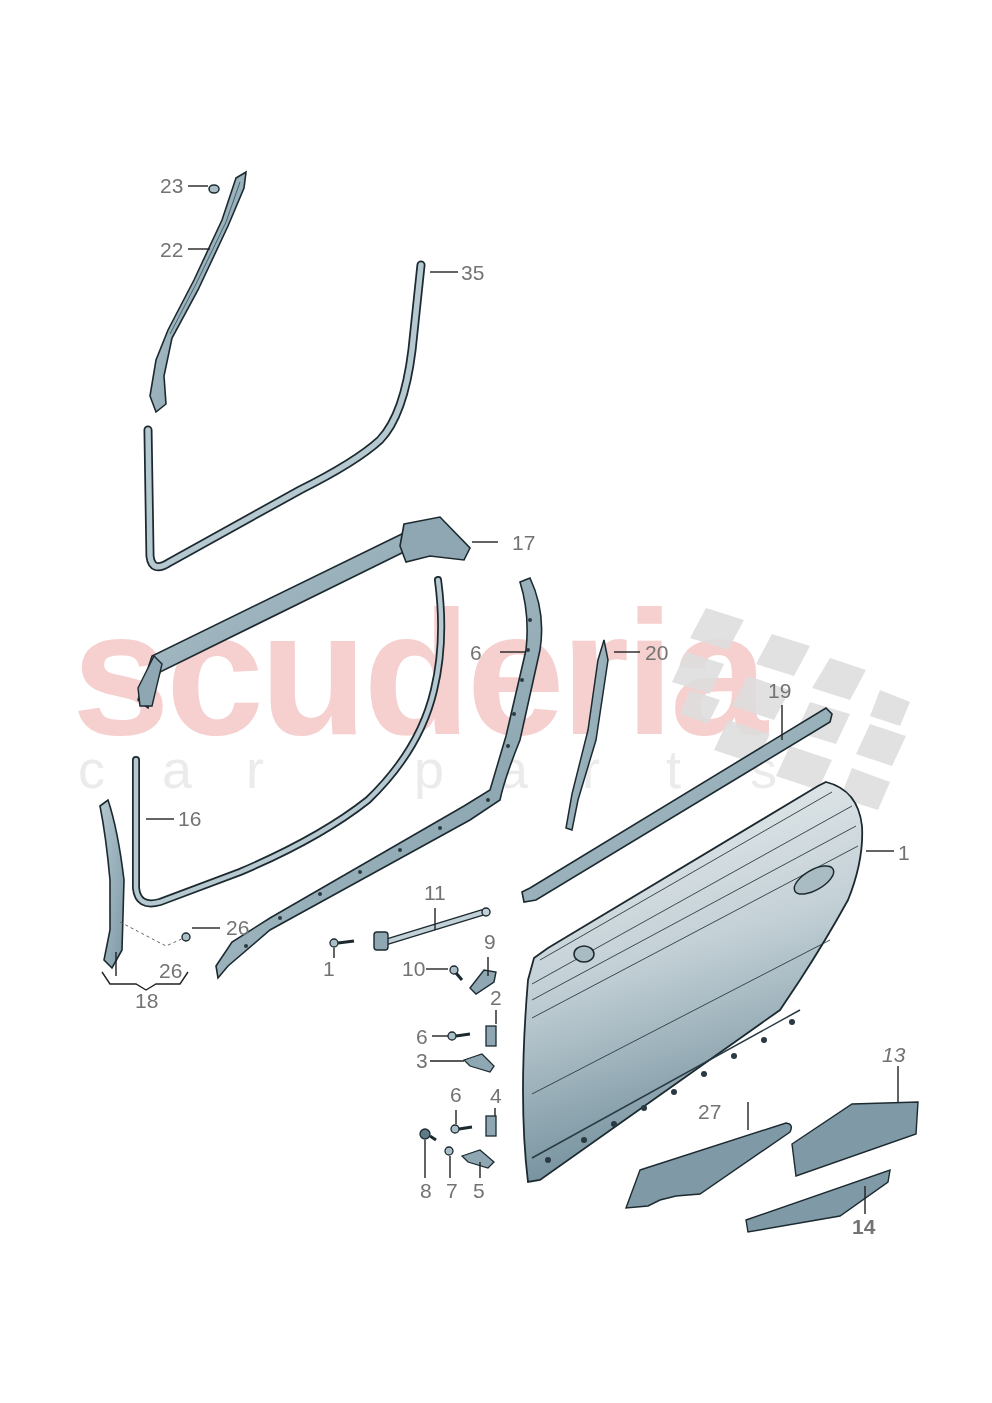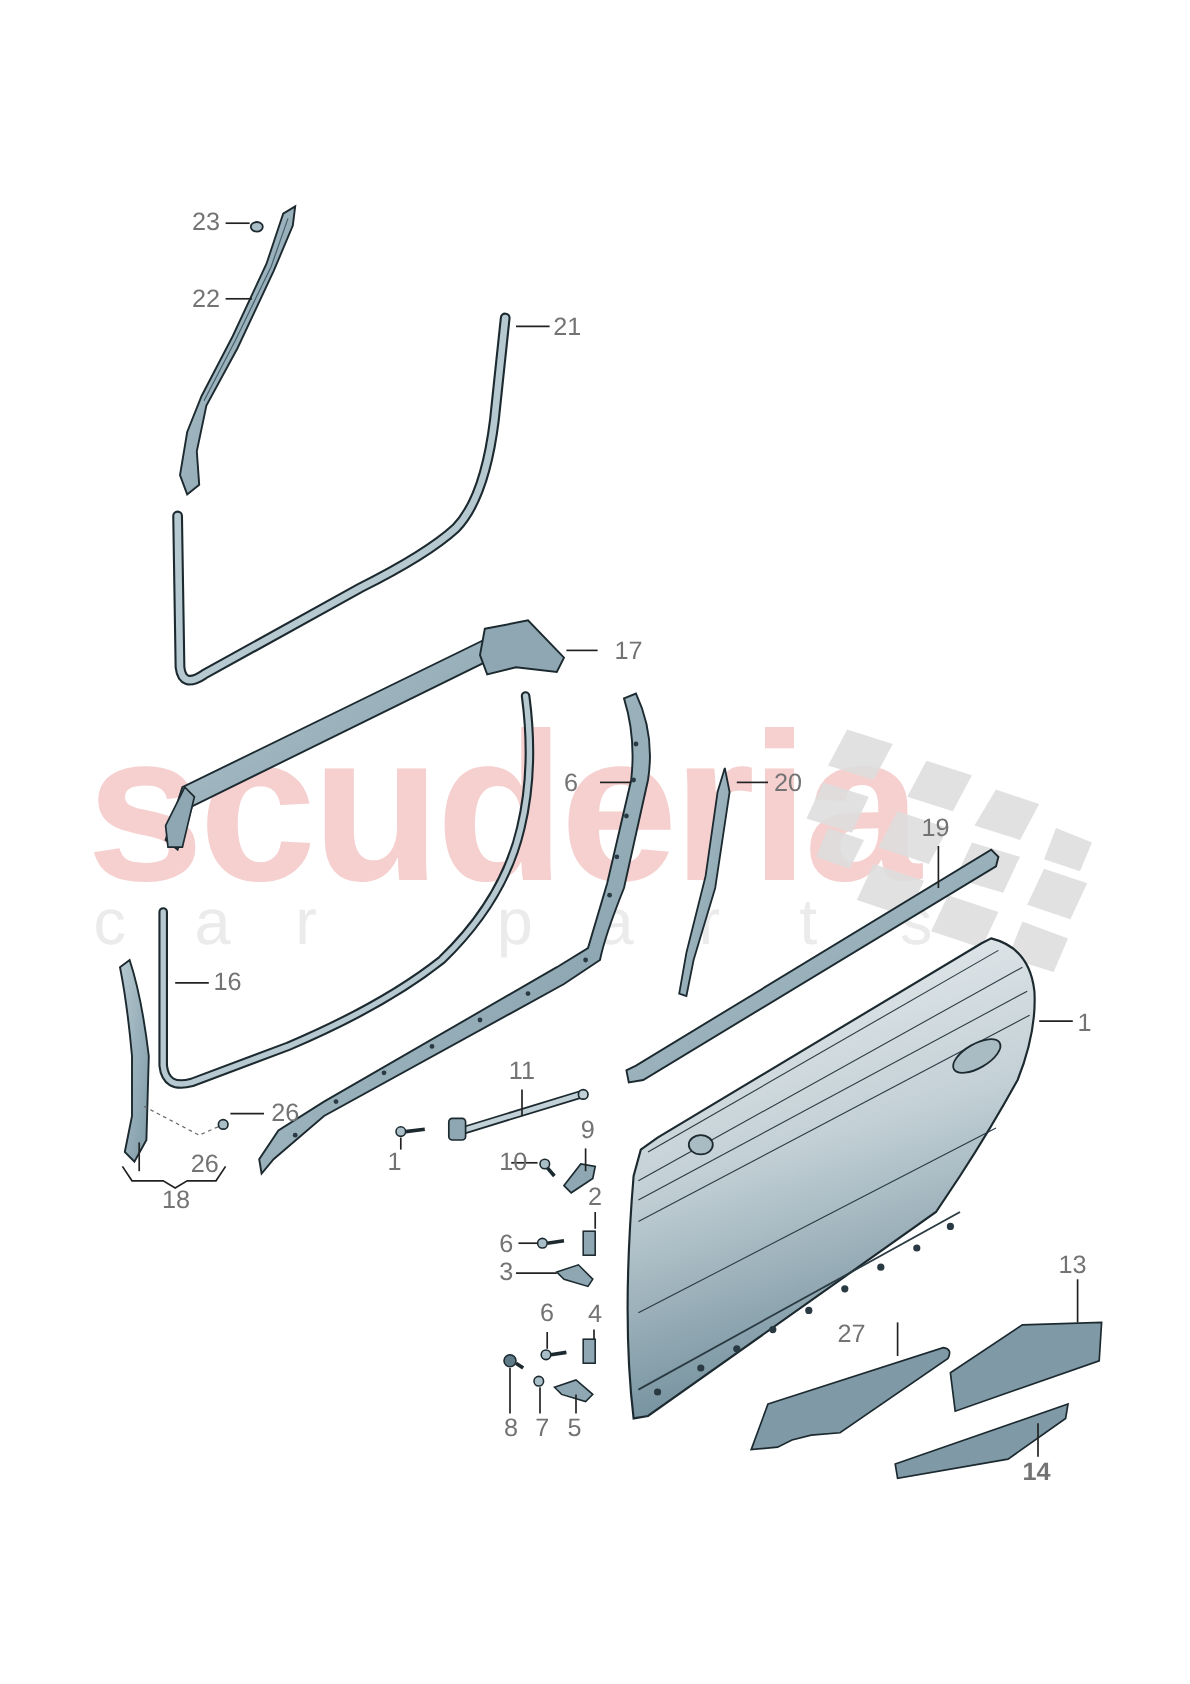--- a/index.html
+++ b/index.html
@@ -214,31 +214,31 @@
       <div class="callout" style="left: 898px; top: 842px;">1</div>
       <div class="callout" style="left: 490px; top: 987px;">2</div>
       <div class="callout" style="left: 416px; top: 1050px;">3</div>
       <div class="callout" style="left: 490px; top: 1085px;">4</div>
       <div class="callout" style="left: 473px; top: 1180px;">5</div>
       <div class="callout" style="left: 416px; top: 1026px;">6</div>
       <div class="callout" style="left: 450px; top: 1084px;">6</div>
       <div class="callout" style="left: 446px; top: 1180px;">7</div>
       <div class="callout" style="left: 420px; top: 1180px;">8</div>
       <div class="callout" style="left: 484px; top: 931px;">9</div>
-      <div class="callout" style="left: 416px; top: 958px;">10</div>
+      <div class="callout" style="left: 402px; top: 958px;">10</div>
       <div class="callout" style="left: 424px; top: 882px; text-align: center;">11</div>
       <div class="callout" style="left: 323px; top: 958px;">1</div>
-      <div class="callout" style="left: 882px; top: 1044px;">13</div>
+      <div class="callout" style="left: 882px; top: 1044px; font-style: italic;">13</div>
       <div class="callout" style="left: 852px; top: 1216px; font-weight: bold;">14</div>
       <div class="callout" style="left: 470px; top: 642px;">6</div>
       <div class="callout" style="left: 178px; top: 808px;">16</div>
       <div class="callout" style="left: 512px; top: 532px; text-align: center;">17</div>
       <div class="callout" style="left: 135px; top: 990px;">18</div>
       <div class="callout" style="left: 768px; top: 680px;">19</div>
       <div class="callout" style="left: 645px; top: 642px;">20</div>
-      <div class="callout" style="left: 461px; top: 262px;">21</div>
+      <div class="callout" style="left: 461px; top: 262px;">35</div>
       <div class="callout" style="left: 160px; top: 239px;">22</div>
       <div class="callout" style="left: 160px; top: 175px;">23</div>
       <div class="callout" style="left: 226px; top: 917px;">26</div>
       <div class="callout" style="left: 159px; top: 960px;">26</div>
       <div class="callout" style="left: 698px; top: 1081px; margin-top: 20px;">27</div>
     </div>
 </div>
 
 </body></html>

